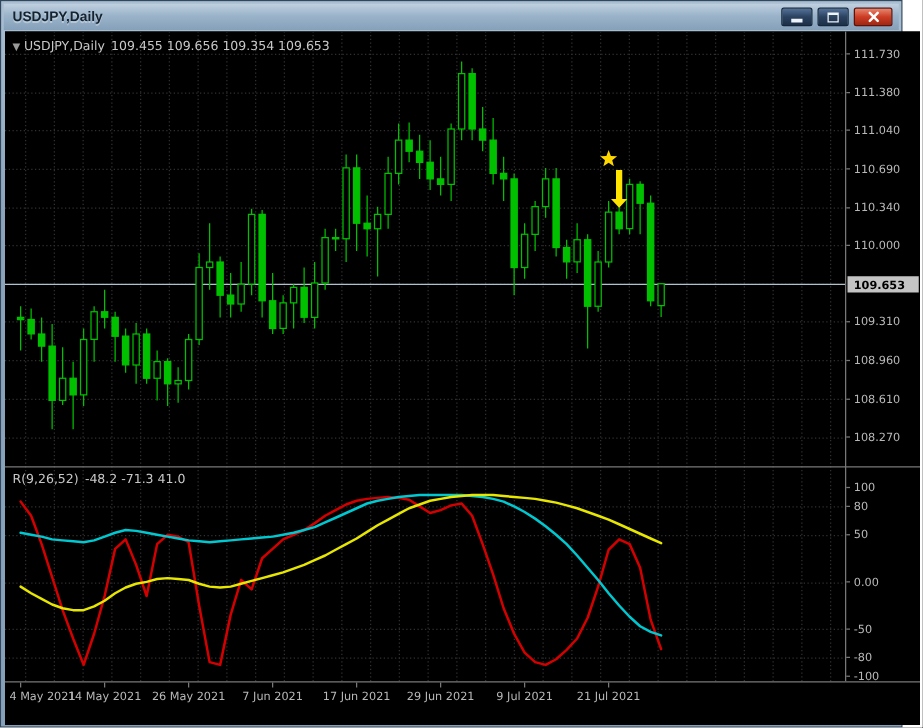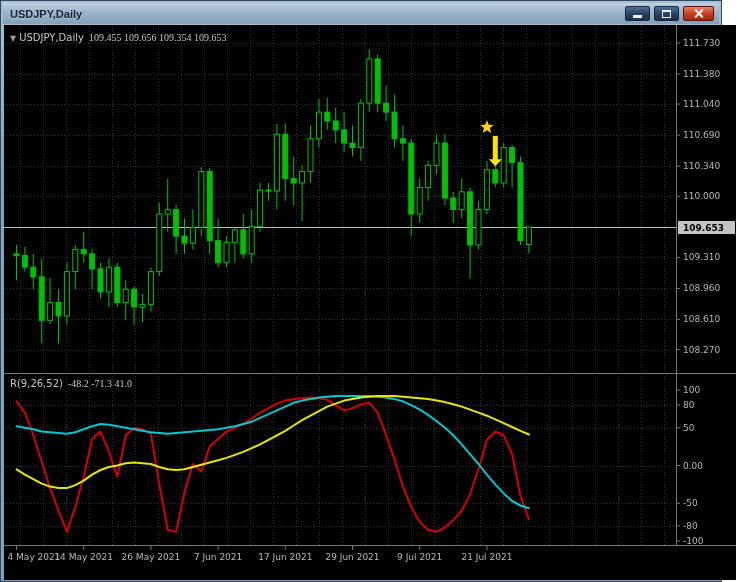--- a/index.html
+++ b/index.html
@@ -47,21 +47,21 @@
   #chart-svg text{font-family:"DejaVu Sans",sans-serif;font-size:9px;fill:#b8b8b8;}
   #chart-svg text.tag-text{fill:#000000;font-weight:bold;}
 
   .ohlc-label,.ind-label{
     position:absolute;left:6px;color:#c8c8c8;font-size:10px;line-height:12px;
     pointer-events:none;white-space:nowrap;
   }
   .ohlc-label{top:7px;}
   .ind-label{top:353px;}
   .ohlc-label .collapse{color:#9a9a9a;font-size:8px;margin-right:3px;pointer-events:auto;}
-  .vals{margin-left:5px;font-family:Liberation Serif, serif;}
+  .vals{margin-left:5px;}
 </style>
 </head>
 <body>
 
 <div class="window">
   <div class="titlebar">
     <span class="title-text">USDJPY,Daily</span>
     <div class="win-buttons">
       <div class="win-btn">
         <span class="glyph-min"></span>

